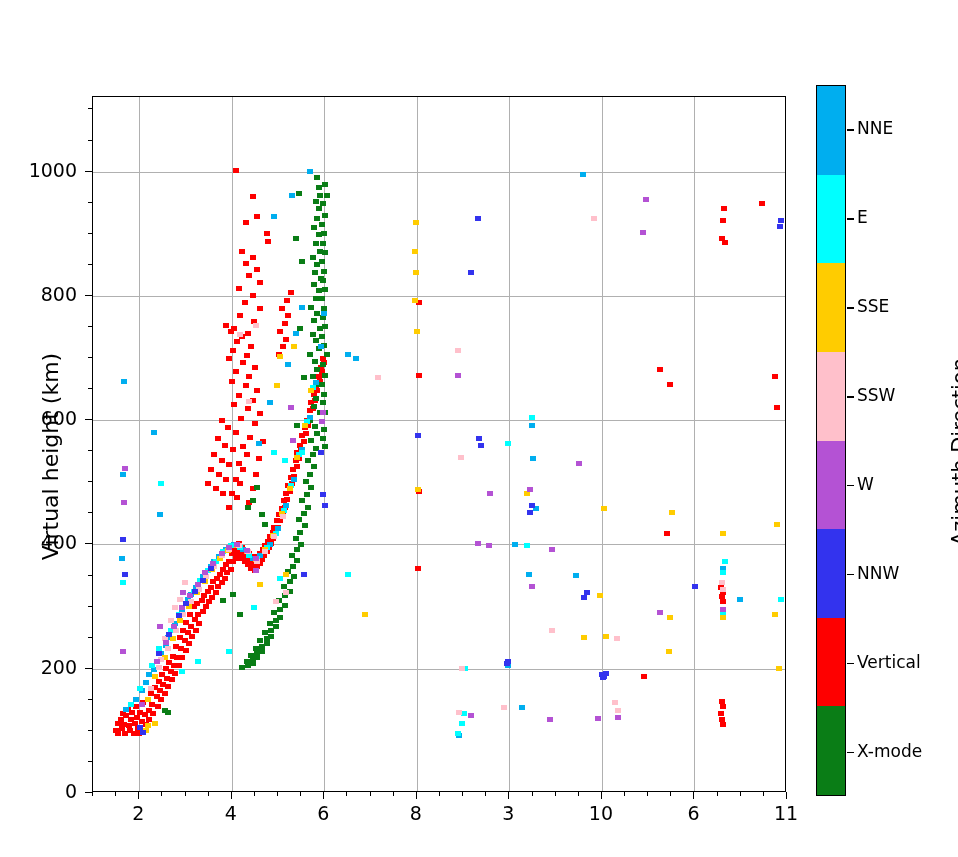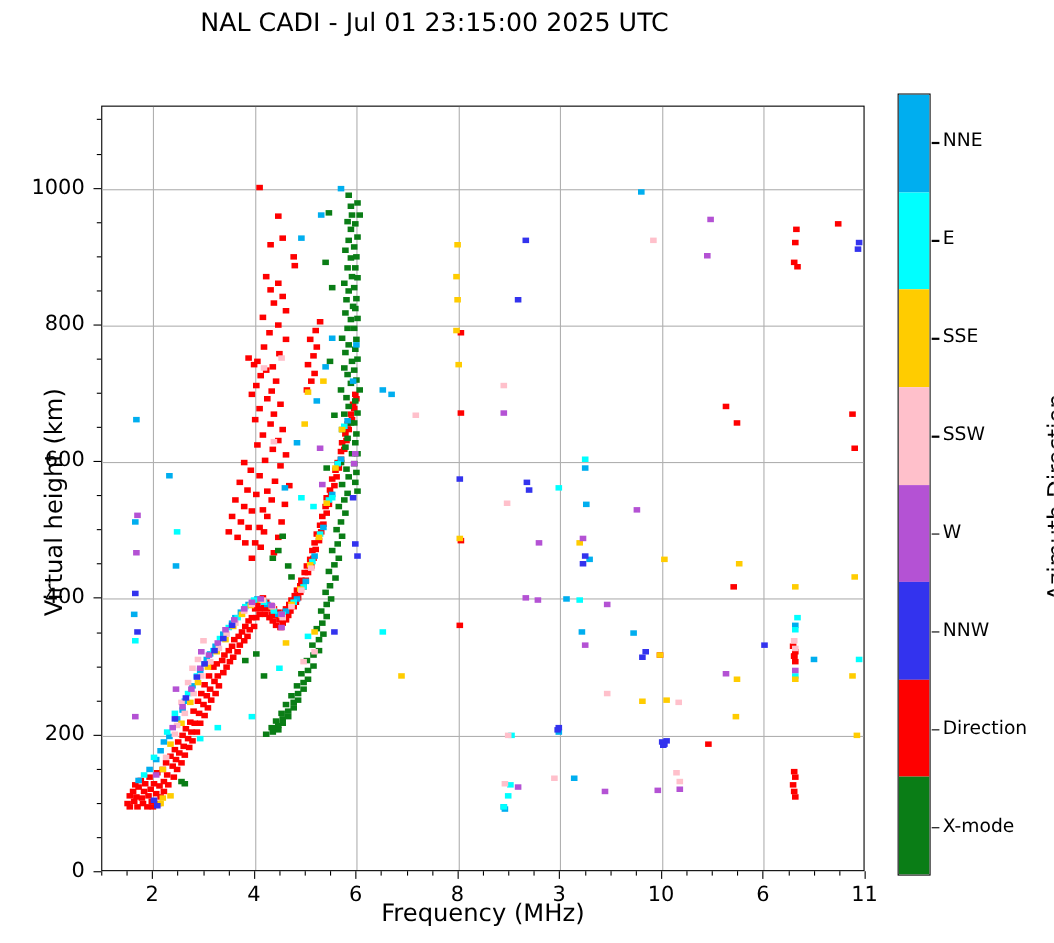--- a/index.html
+++ b/index.html
@@ -53,21 +53,20 @@
   #cbar-title{
     position:absolute;left:800px;top:440px;width:320px;text-align:center;
     font-size:21px;transform:rotate(-90deg);transform-origin:center center;
   }
 </style>
 </head>
 <body>
 
 <div id="root">
 
-  <div id="title">NAL CADI - Jul 01 23:15:00 2025 UTC</div>
 
   <div id="plot">
     <div id="grid">
         <div class="gl-v" style="left: 46.2667px;"></div>
         <div class="gl-v" style="left: 138.8px;"></div>
         <div class="gl-v" style="left: 231.333px;"></div>
         <div class="gl-v" style="left: 323.867px;"></div>
         <div class="gl-v" style="left: 416.4px;"></div>
         <div class="gl-v" style="left: 508.933px;"></div>
         <div class="gl-v" style="left: 601.467px;"></div>
@@ -825,21 +824,20 @@
       <div class="ytick min" style="left: 88px; top: 388.071px;"></div>
       <div class="ytick min" style="left: 88px; top: 357px;"></div>
       <div class="ytick min" style="left: 88px; top: 325.929px;"></div>
       <div class="ytick min" style="left: 88px; top: 263.786px;"></div>
       <div class="ytick min" style="left: 88px; top: 232.714px;"></div>
       <div class="ytick min" style="left: 88px; top: 201.643px;"></div>
       <div class="ytick min" style="left: 88px; top: 139.5px;"></div>
       <div class="ytick min" style="left: 88px; top: 108.429px;"></div>
     </div>
 
-  <div id="xaxis-title">Frequency (MHz)</div>
   <div id="yaxis-title">Virtual height (km)</div>
 
   <div id="cbar">
       <div class="cseg" style="height: 12.5%; background: rgb(0, 174, 239);"></div>
       <div class="cseg" style="height: 12.5%; background: rgb(0, 255, 255);"></div>
       <div class="cseg" style="height: 12.5%; background: rgb(255, 204, 0);"></div>
       <div class="cseg" style="height: 12.5%; background: rgb(255, 192, 203);"></div>
       <div class="cseg" style="height: 12.5%; background: rgb(180, 82, 212);"></div>
       <div class="cseg" style="height: 12.5%; background: rgb(51, 51, 238);"></div>
       <div class="cseg" style="height: 12.5%; background: rgb(254, 0, 0);"></div>
@@ -852,19 +850,19 @@
       <div class="clab" style="top: 207.312px;">E</div>
       <div class="ctick" style="top: 307.188px;"></div>
       <div class="clab" style="top: 296.188px;">SSE</div>
       <div class="ctick" style="top: 396.062px;"></div>
       <div class="clab" style="top: 385.062px;">SSW</div>
       <div class="ctick" style="top: 484.938px;"></div>
       <div class="clab" style="top: 473.938px;">W</div>
       <div class="ctick" style="top: 573.812px;"></div>
       <div class="clab" style="top: 562.812px;">NNW</div>
       <div class="ctick" style="top: 662.688px;"></div>
-      <div class="clab" style="top: 651.688px;">Direction</div>
+      <div class="clab" style="top: 651.688px;">Vertical</div>
       <div class="ctick" style="top: 751.562px;"></div>
       <div class="clab" style="top: 740.562px;">X-mode</div>
     </div>
   <div id="cbar-title">Azimuth Direction</div>
 
 </div>
 
 </body></html>

